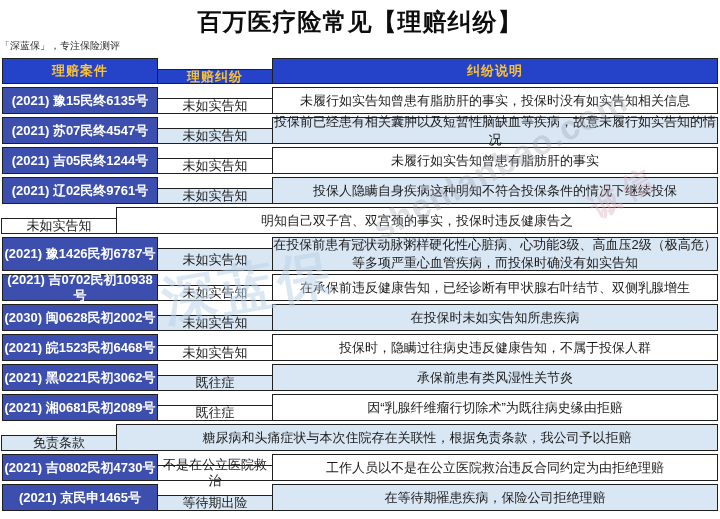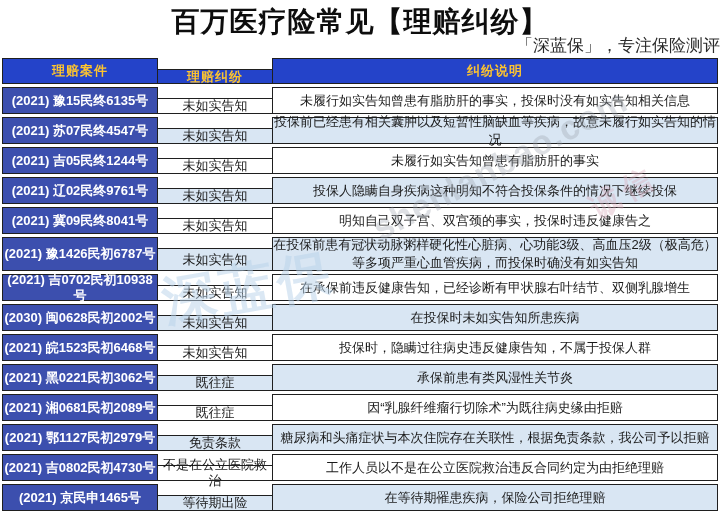--- a/index.html
+++ b/index.html
@@ -1,21 +1,21 @@
 <!DOCTYPE html>
 <html><head>
 <meta charset="utf-8">
 <style>
   html,body{margin:0;padding:0;background:#ffffff;}
   #page{position:relative;width:720px;height:519px;background:#ffffff;overflow:hidden;
         font-family:"Liberation Sans","DejaVu Sans",sans-serif;}
   
-  .title{padding-top:7px;text-align:center;font-size:28px;font-weight:800;
+  .title{padding-top:7px;text-align:center;font-size:24px;font-weight:800;
          letter-spacing:1px;color:#0d0d0d;line-height:30px;}
-  .subtitle{text-align:right;font-size:17px;color:#2b2b2b;line-height:14px;margin-top:2px;}
+  .subtitle{text-align:left;font-size:10px;color:#2b2b2b;line-height:14px;margin-top:2px;}
   
   .table-wrap{margin:5px 2px 0 2px;}
   .trow{display:flex;height:27px;margin-bottom:3px;}
   .trow.head{height:26px;}
   .trow.tall{height:34px;}
   .cell{box-sizing:border-box;border:1px solid #1f1f1f;display:flex;
         align-items:center;justify-content:center;text-align:center;
         font-size:13px;color:#1a1a1a;line-height:16px;}
   .c1{width:156px;background:#3c4fae;color:#ffffff;font-weight:bold;}
   .c2{width:116px;margin-left:-1px;background:#ffffff;margin-top:11px;}
@@ -66,21 +66,20 @@
       <div class="cell c3">未履行如实告知曾患有脂肪肝的事实</div>
     </div>
 
     <div class="trow alt">
       <div class="cell c1">(2021) 辽02民终9761号</div>
       <div class="cell c2">未如实告知</div>
       <div class="cell c3">投保人隐瞒自身疾病这种明知不符合投保条件的情况下继续投保</div>
     </div>
 
     <div class="trow">
-      <div class="cell c1">(2021) 冀09民终8041号</div>
       <div class="cell c2">未如实告知</div>
       <div class="cell c3">明知自己双子宫、双宫颈的事实，投保时违反健康告之</div>
     </div>
 
     <div class="trow alt tall">
       <div class="cell c1">(2021) 豫1426民初6787号</div>
       <div class="cell c2">未如实告知</div>
       <div class="cell c3">在投保前患有冠状动脉粥样硬化性心脏病、心功能3级、高血压2级（极高危）
 等多项严重心血管疾病，而投保时确没有如实告知</div>
     </div>
@@ -109,21 +108,20 @@
       <div class="cell c3">承保前患有类风湿性关节炎</div>
     </div>
 
     <div class="trow">
       <div class="cell c1">(2021) 湘0681民初2089号</div>
       <div class="cell c2">既往症</div>
       <div class="cell c3">因“乳腺纤维瘤行切除术”为既往病史缘由拒赔</div>
     </div>
 
     <div class="trow alt">
-      <div class="cell c1">(2021) 鄂1127民初2979号</div>
       <div class="cell c2">免责条款</div>
       <div class="cell c3">糖尿病和头痛症状与本次住院存在关联性，根据免责条款，我公司予以拒赔</div>
     </div>
 
     <div class="trow">
       <div class="cell c1">(2021) 吉0802民初4730号</div>
       <div class="cell c2">不是在公立医院救治</div>
       <div class="cell c3">工作人员以不是在公立医院救治违反合同约定为由拒绝理赔</div>
     </div>
 

